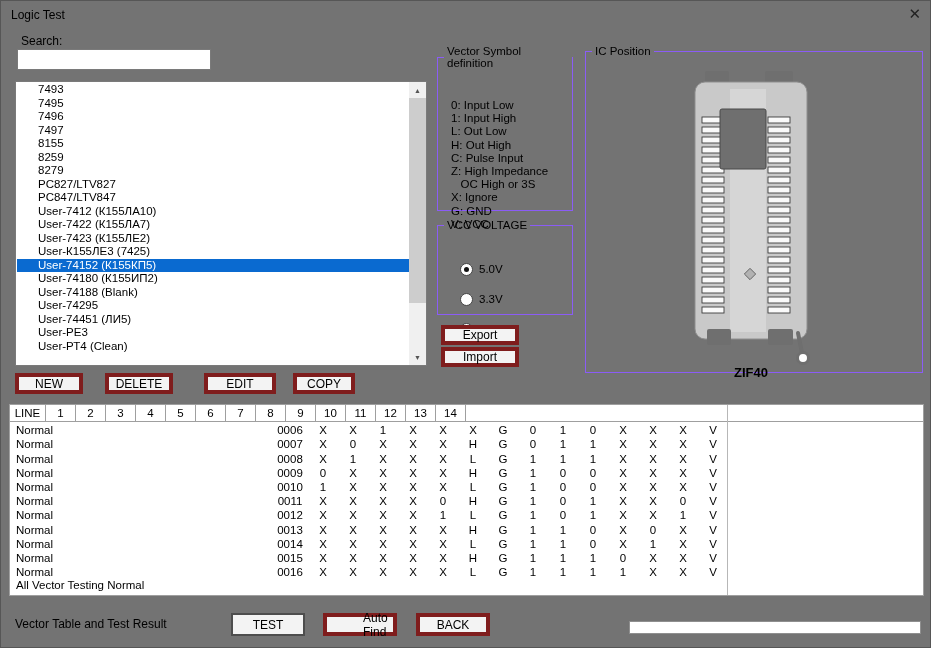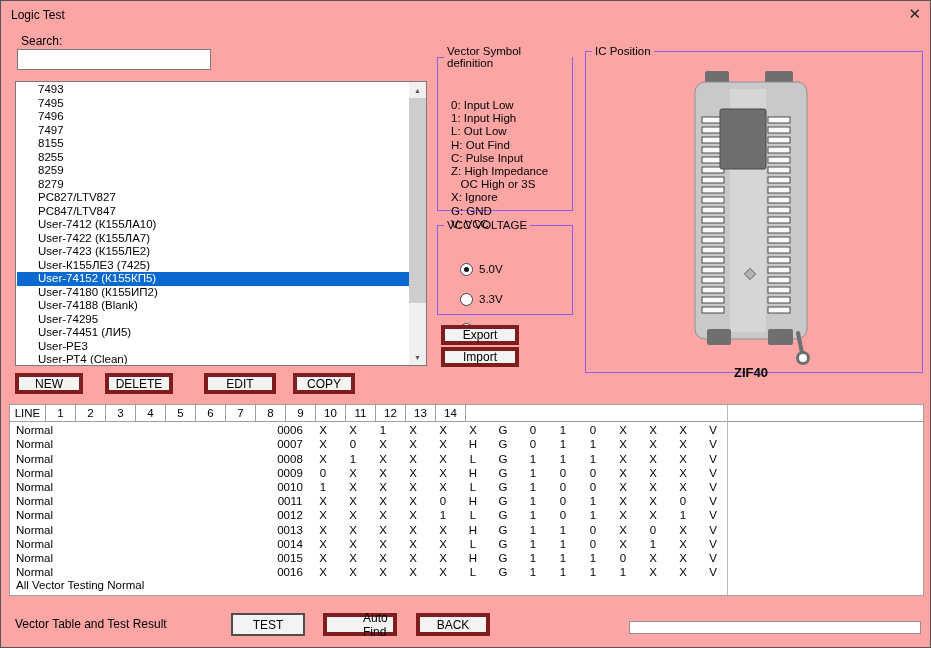--- a/index.html
+++ b/index.html
@@ -1,18 +1,18 @@
 <!DOCTYPE html>
 <html><head>
 <meta charset="utf-8">
 <style>
   * { margin:0; padding:0; box-sizing:border-box; }
   html,body { width:931px; height:648px; }
   body { font-family:"Liberation Sans", sans-serif; font-size:12px; color:#000; background:#fff; }
-  .window { position:relative; width:931px; height:648px; background:#fca5a5; border:1px solid #565656; overflow:hidden; }
+  .window { position:relative; width:931px; height:648px; background:#737373; border:1px solid #565656; overflow:hidden; }
 
   .title { position:absolute; left:10px; top:7px; font-size:12px; }
   .close { position:absolute; right:9px; top:4px; font-size:15px; color:#222; cursor:pointer; line-height:18px; }
 
   .lbl { position:absolute; font-size:12px; }
 
   .search-input { position:absolute; left:16px; top:48px; width:194px; height:21px; border:1px solid #7a7a7a; background:#fff; font-family:inherit; font-size:12px; padding:0 3px; outline:none; }
 
   .listbox { position:absolute; left:14px; top:80px; width:412px; height:285px; border:1px solid #7a7a7a; background:#fff; }
   .list-items { position:absolute; left:1px; top:1px; right:17px; bottom:1px; overflow:hidden; }
@@ -75,21 +75,20 @@
   <span class="lbl" style="left:20px; top:33px;">Search:</span>
   <input class="search-input" value="" style="">
 
   <div class="listbox">
     <div class="list-items" id="list-items">
         <div class="list-item">7493</div>
         <div class="list-item">7495</div>
         <div class="list-item">7496</div>
         <div class="list-item">7497</div>
         <div class="list-item">8155</div>
-        <div class="list-item">8255</div>
         <div class="list-item">8259</div>
         <div class="list-item">8279</div>
         <div class="list-item">PC827/LTV827</div>
         <div class="list-item">PC847/LTV847</div>
         <div class="list-item">User-7412 (К155ЛА10)</div>
         <div class="list-item">User-7422 (К155ЛА7)</div>
         <div class="list-item">User-7423 (К155ЛЕ2)</div>
         <div class="list-item">User-К155ЛЕ3 (7425)</div>
         <div class="list-item selected">User-74152 (К155КП5)</div>
         <div class="list-item">User-74180 (К155ИП2)</div>
@@ -106,21 +105,21 @@
     </div>
   </div>
 
   <div class="btn" style="left:14px; top:372px; width:68px; height:21px;">NEW</div>
   <div class="btn" style="left:104px; top:372px; width:68px; height:21px;">DELETE</div>
   <div class="btn" style="left:203px; top:372px; width:72px; height:21px;">EDIT</div>
   <div class="btn" style="left:292px; top:372px; width:62px; height:21px;">COPY</div>
 
   <fieldset style="left:436px; top:44px; width:136px; height:166px;">
     <legend>Vector Symbol definition</legend>
-    <div class="sym-lines" id="sym-lines"><div>0: Input Low</div><div>1: Input High</div><div>L: Out Low</div><div>H: Out Find</div><div>C: Pulse Input</div><div>Z: High Impedance</div><div>   OC High or 3S</div><div>X: Ignore</div><div>G: GND</div><div>V: VCC</div></div>
+    <div class="sym-lines" id="sym-lines"><div>0: Input Low</div><div>1: Input High</div><div>L: Out Low</div><div>H: Out High</div><div>C: Pulse Input</div><div>Z: High Impedance</div><div>   OC High or 3S</div><div>X: Ignore</div><div>G: GND</div><div>V: VCC</div></div>
   </fieldset>
 
   <fieldset style="left:436px; top:218px; width:136px; height:96px;">
     <legend>VCC VOLTAGE</legend>
     <div class="vcc-options" id="vcc-options">
         <div class="radio-row">
           <span class="radio on"></span>
           <span class="radio-label">5.0V</span>
         </div>
         <div class="radio-row">

